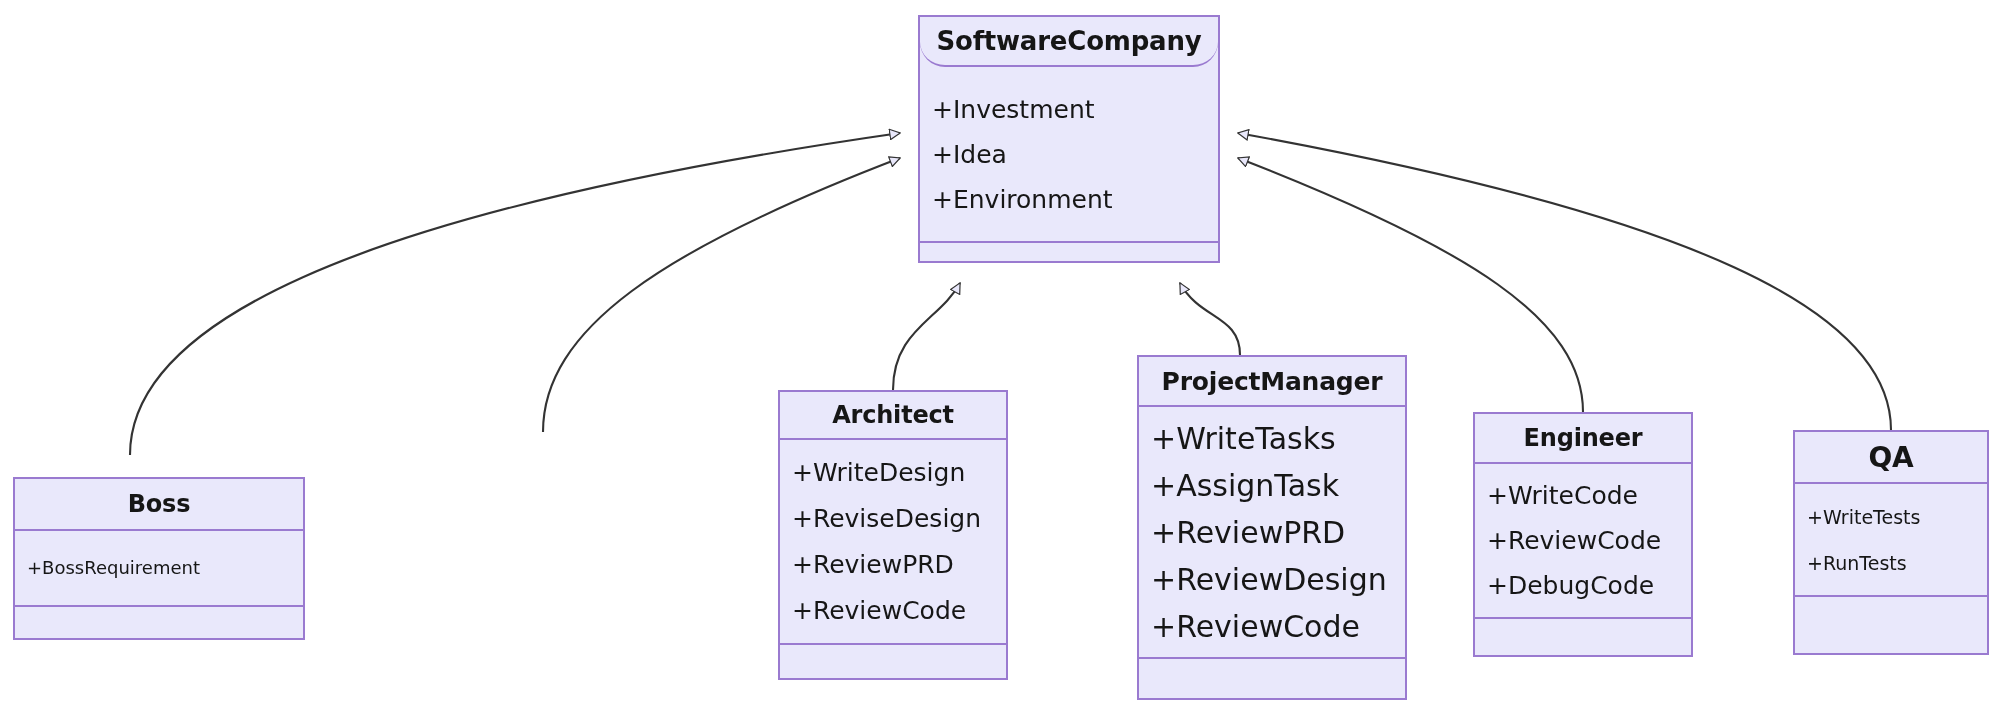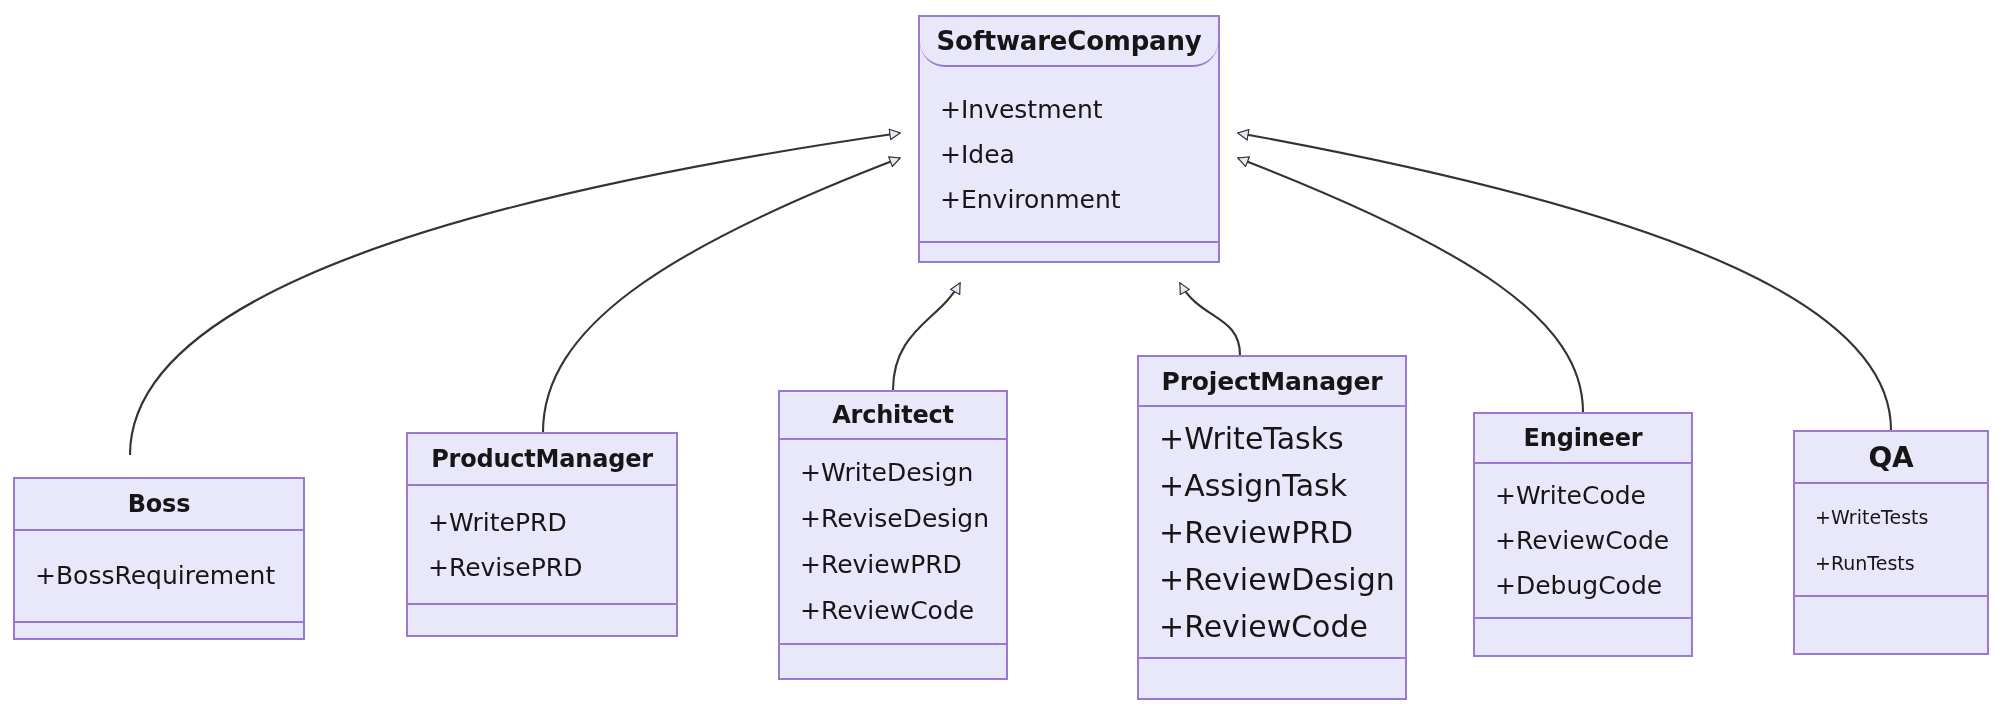--- a/index.html
+++ b/index.html
@@ -46,36 +46,36 @@
   .uml-members {
     box-sizing: border-box;
     border-bottom: 2px solid #9a7ad0;
     display: flex;
     flex-direction: column;
     justify-content: center;
   }
   .uml-member {
     color: #161616;
     white-space: nowrap;
-    padding-left: 20px;
+    padding-left: 12px;
   }
   .uml-methods {
     box-sizing: border-box;
   }
 
   
   #cls-softwarecompany { left: 918px;  top: 15px;  width: 302px;  height: 248px; }
   #cls-softwarecompany .uml-title   { height: 50px;  font-size: 26px; border-radius: 25px; }
   #cls-softwarecompany .uml-members { height: 176px; font-size: 25px; }
   #cls-softwarecompany .uml-member  { line-height: 45px; }
   #cls-softwarecompany .uml-methods { height: 18px; }
 
   #cls-boss { left: 13px; top: 477px; width: 292px; height: 163px; }
   #cls-boss .uml-title   { height: 52px;  font-size: 24px; }
-  #cls-boss .uml-members { height: 92px;  font-size: 25px; }
+  #cls-boss .uml-members { height: 76px;  font-size: 18px; }
   #cls-boss .uml-member  { line-height: 44px; }
   #cls-boss .uml-methods { height: 27px; }
 
   #cls-productmanager { left: 406px; top: 432px; width: 272px; height: 205px; }
   #cls-productmanager .uml-title   { height: 52px;  font-size: 24px; }
   #cls-productmanager .uml-members { height: 119px; font-size: 25px; }
   #cls-productmanager .uml-member  { line-height: 45px; }
   #cls-productmanager .uml-methods { height: 30px; }
 
   #cls-architect { left: 778px; top: 390px; width: 230px; height: 290px; }
@@ -138,28 +138,20 @@
   </div>
 
   <div class="uml-class" id="cls-boss">
     <div class="uml-title">Boss</div>
     <div class="uml-members">
       <div class="uml-member">+BossRequirement</div>
     </div>
     <div class="uml-methods"></div>
   </div>
 
-  <div class="uml-class" id="cls-productmanager">
-    <div class="uml-title">ProductManager</div>
-    <div class="uml-members">
-      <div class="uml-member">+WritePRD</div>
-      <div class="uml-member">+RevisePRD</div>
-    </div>
-    <div class="uml-methods"></div>
-  </div>
 
   <div class="uml-class" id="cls-architect">
     <div class="uml-title">Architect</div>
     <div class="uml-members">
       <div class="uml-member">+WriteDesign</div>
       <div class="uml-member">+ReviseDesign</div>
       <div class="uml-member">+ReviewPRD</div>
       <div class="uml-member">+ReviewCode</div>
     </div>
     <div class="uml-methods"></div>

